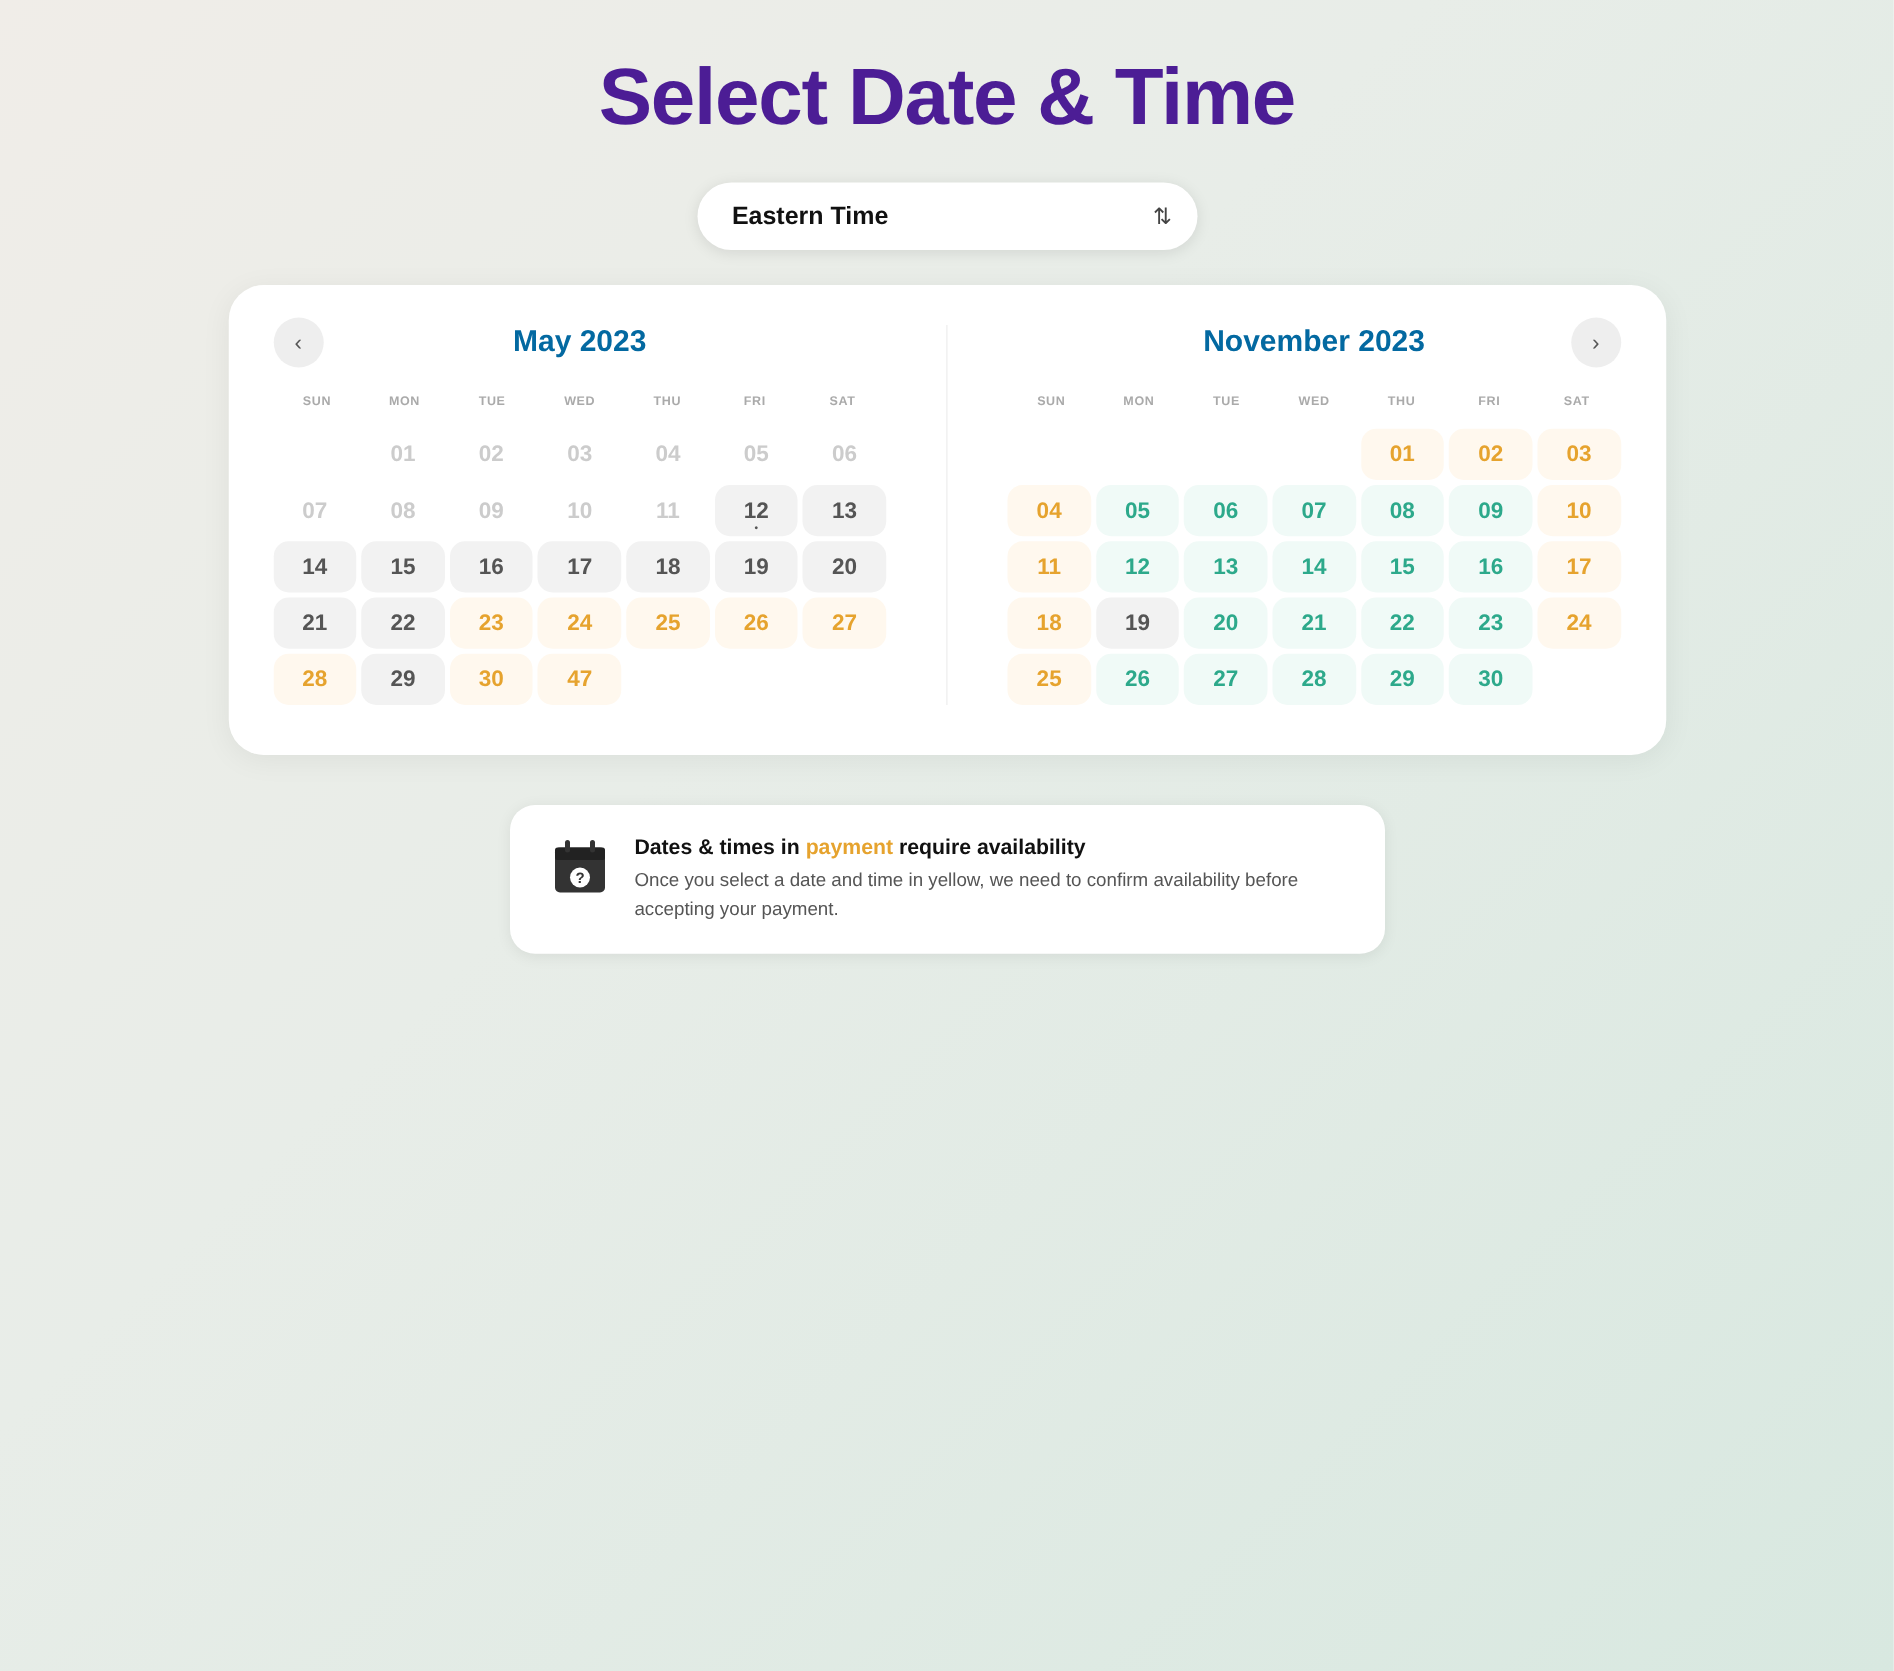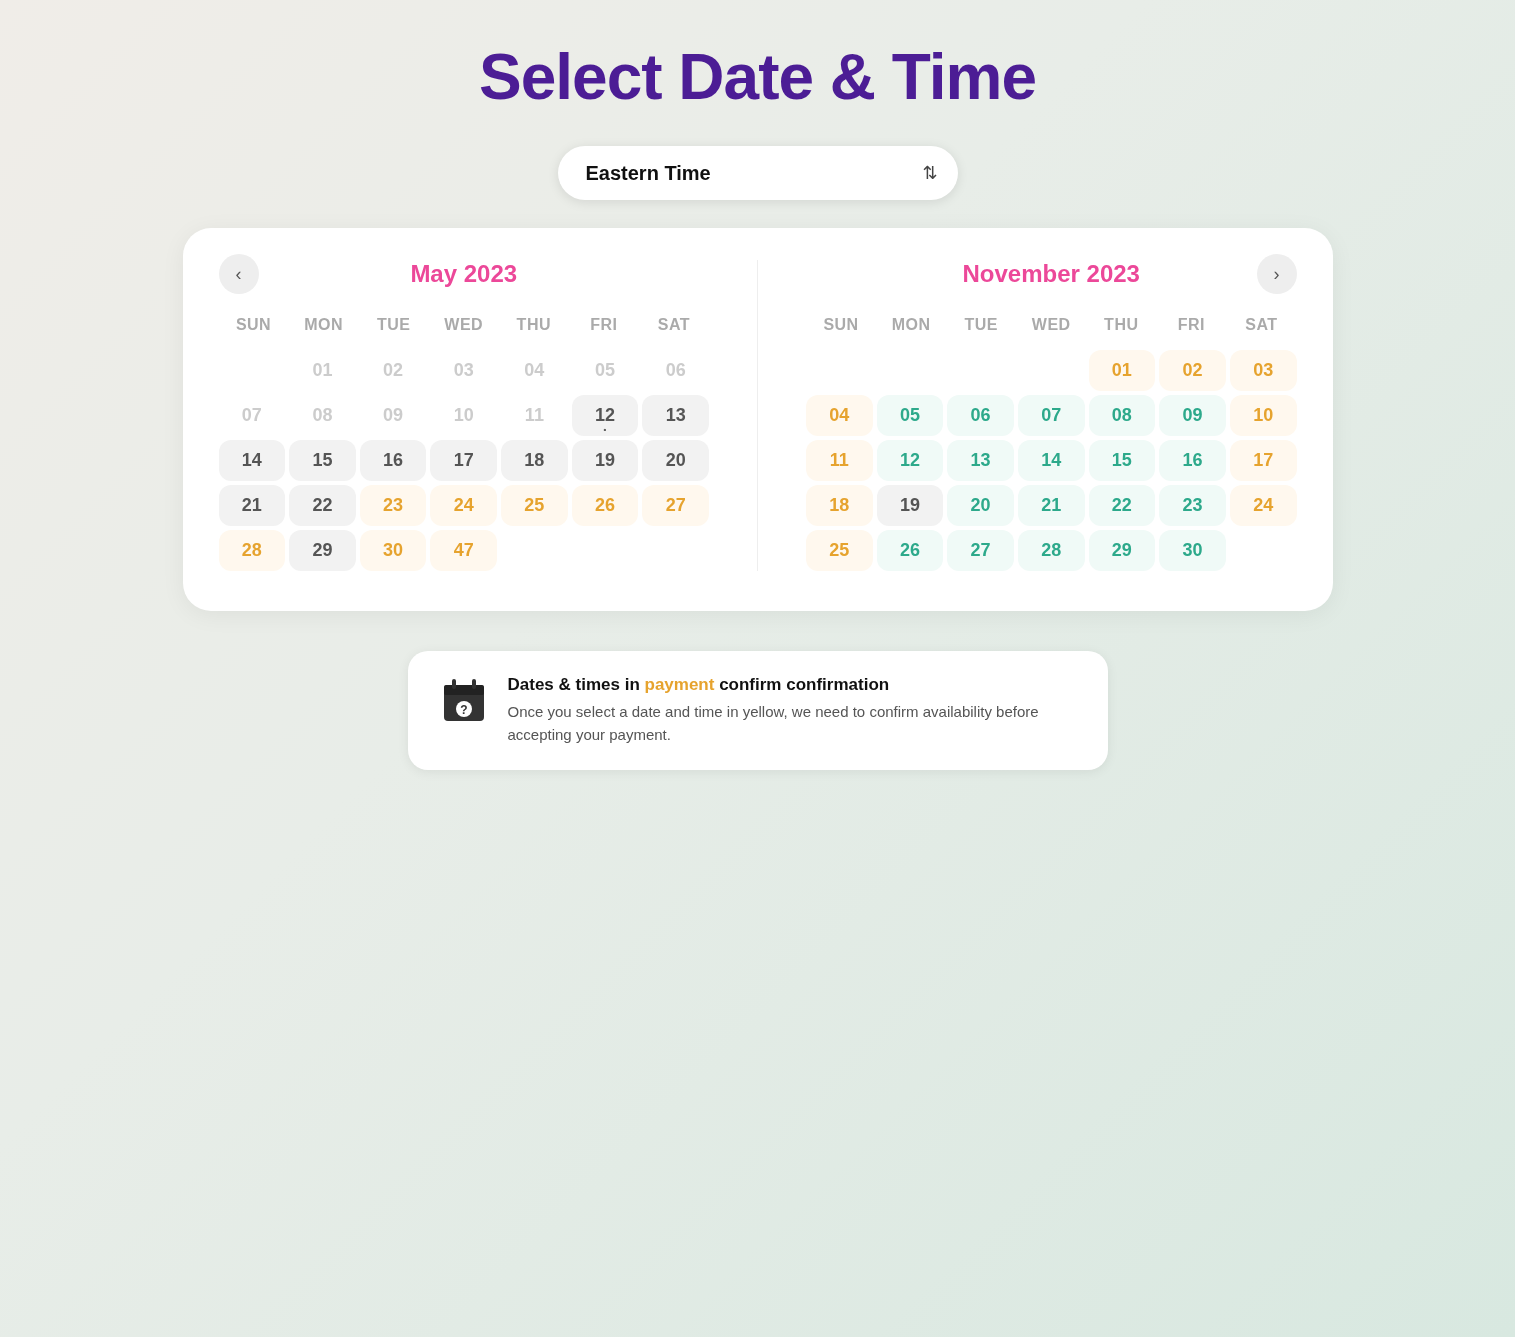--- a/index.html
+++ b/index.html
@@ -91,32 +91,32 @@
       color: #555;
       position: absolute;
     }
 
     .month-nav.prev { left: 0; }
     .month-nav.next { right: 0; }
 
     .month-title {
       font-size: 24px;
       font-weight: 800;
-      color: #ec4899;
+      color: #0369a1;
     }
 
     .weekdays {
       display: grid;
       grid-template-columns: repeat(7, 1fr);
       margin-bottom: 8px;
     }
 
     .weekday-label {
       text-align: center;
-      font-size: 16px;
+      font-size: 10px;
       font-weight: 600;
       color: #aaa;
       padding: 8px 0;
       letter-spacing: 0.5px;
     }
 
     .days-grid {
       display: grid;
       grid-template-columns: repeat(7, 1fr);
       gap: 4px;
@@ -338,17 +338,17 @@
       <rect x="4" y="8" width="40" height="36" rx="4" fill="#333"></rect>
       <rect x="4" y="8" width="40" height="10" rx="2" fill="#222"></rect>
       <rect x="12" y="2" width="4" height="10" rx="2" fill="#333"></rect>
       <rect x="32" y="2" width="4" height="10" rx="2" fill="#333"></rect>
       <circle cx="24" cy="32" r="8" fill="white"></circle>
       <text x="24" y="36.5" text-anchor="middle" font-size="12" font-weight="bold" fill="#333">?</text>
     </svg>
   </div>
   <div class="info-text-block">
     <div class="info-title">
-      <span>Dates &amp; times in </span><span class="yellow-word">payment</span><span> confirm confirmation</span>
+      <span>Dates &amp; times in </span><span class="yellow-word">payment</span><span> require availability</span>
     </div>
     <div class="info-desc">Once you select a date and time in yellow, we need to confirm availability before accepting your payment.</div>
   </div>
 </div>
 
 </body></html>

